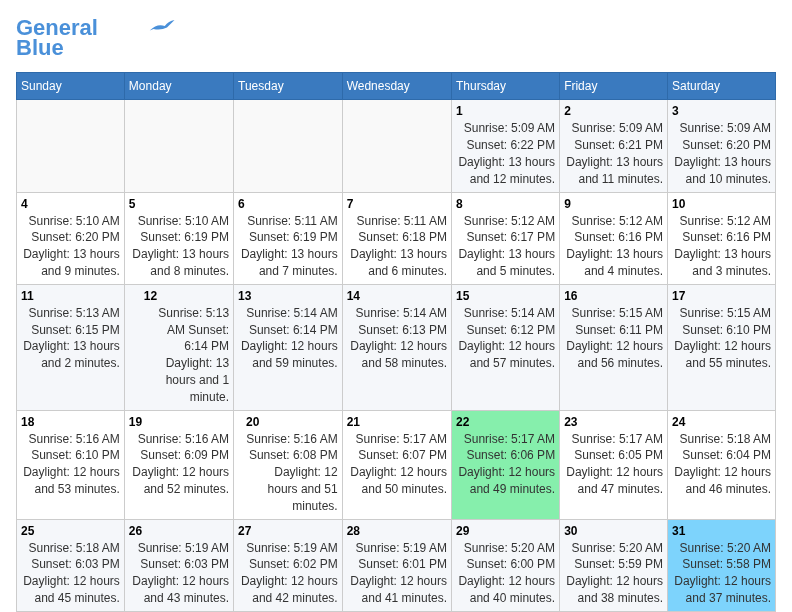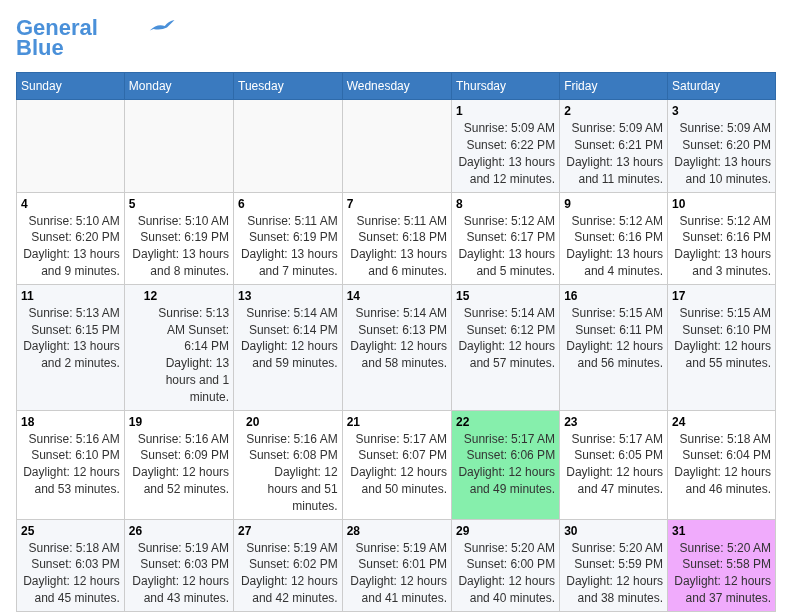--- a/index.html
+++ b/index.html
@@ -342,21 +342,21 @@
 Daylight: 12 hours
 and 40 minutes.</div>
         </td>
         <td style="background: rgb(245, 247, 250); margin-left: 21px;">
           <span class="day-number">30</span>
           <div class="day-info">Sunrise: 5:20 AM
 Sunset: 5:59 PM
 Daylight: 12 hours
 and 38 minutes.</div>
         </td>
-        <td style="background: #f0abfc;">
+        <td style="background: #7dd3fc;">
           <span class="day-number">31</span>
           <div class="day-info">Sunrise: 5:20 AM
 Sunset: 5:58 PM
 Daylight: 12 hours
 and 37 minutes.</div>
         </td>
       </tr>
     </tbody>
 </table>
 

